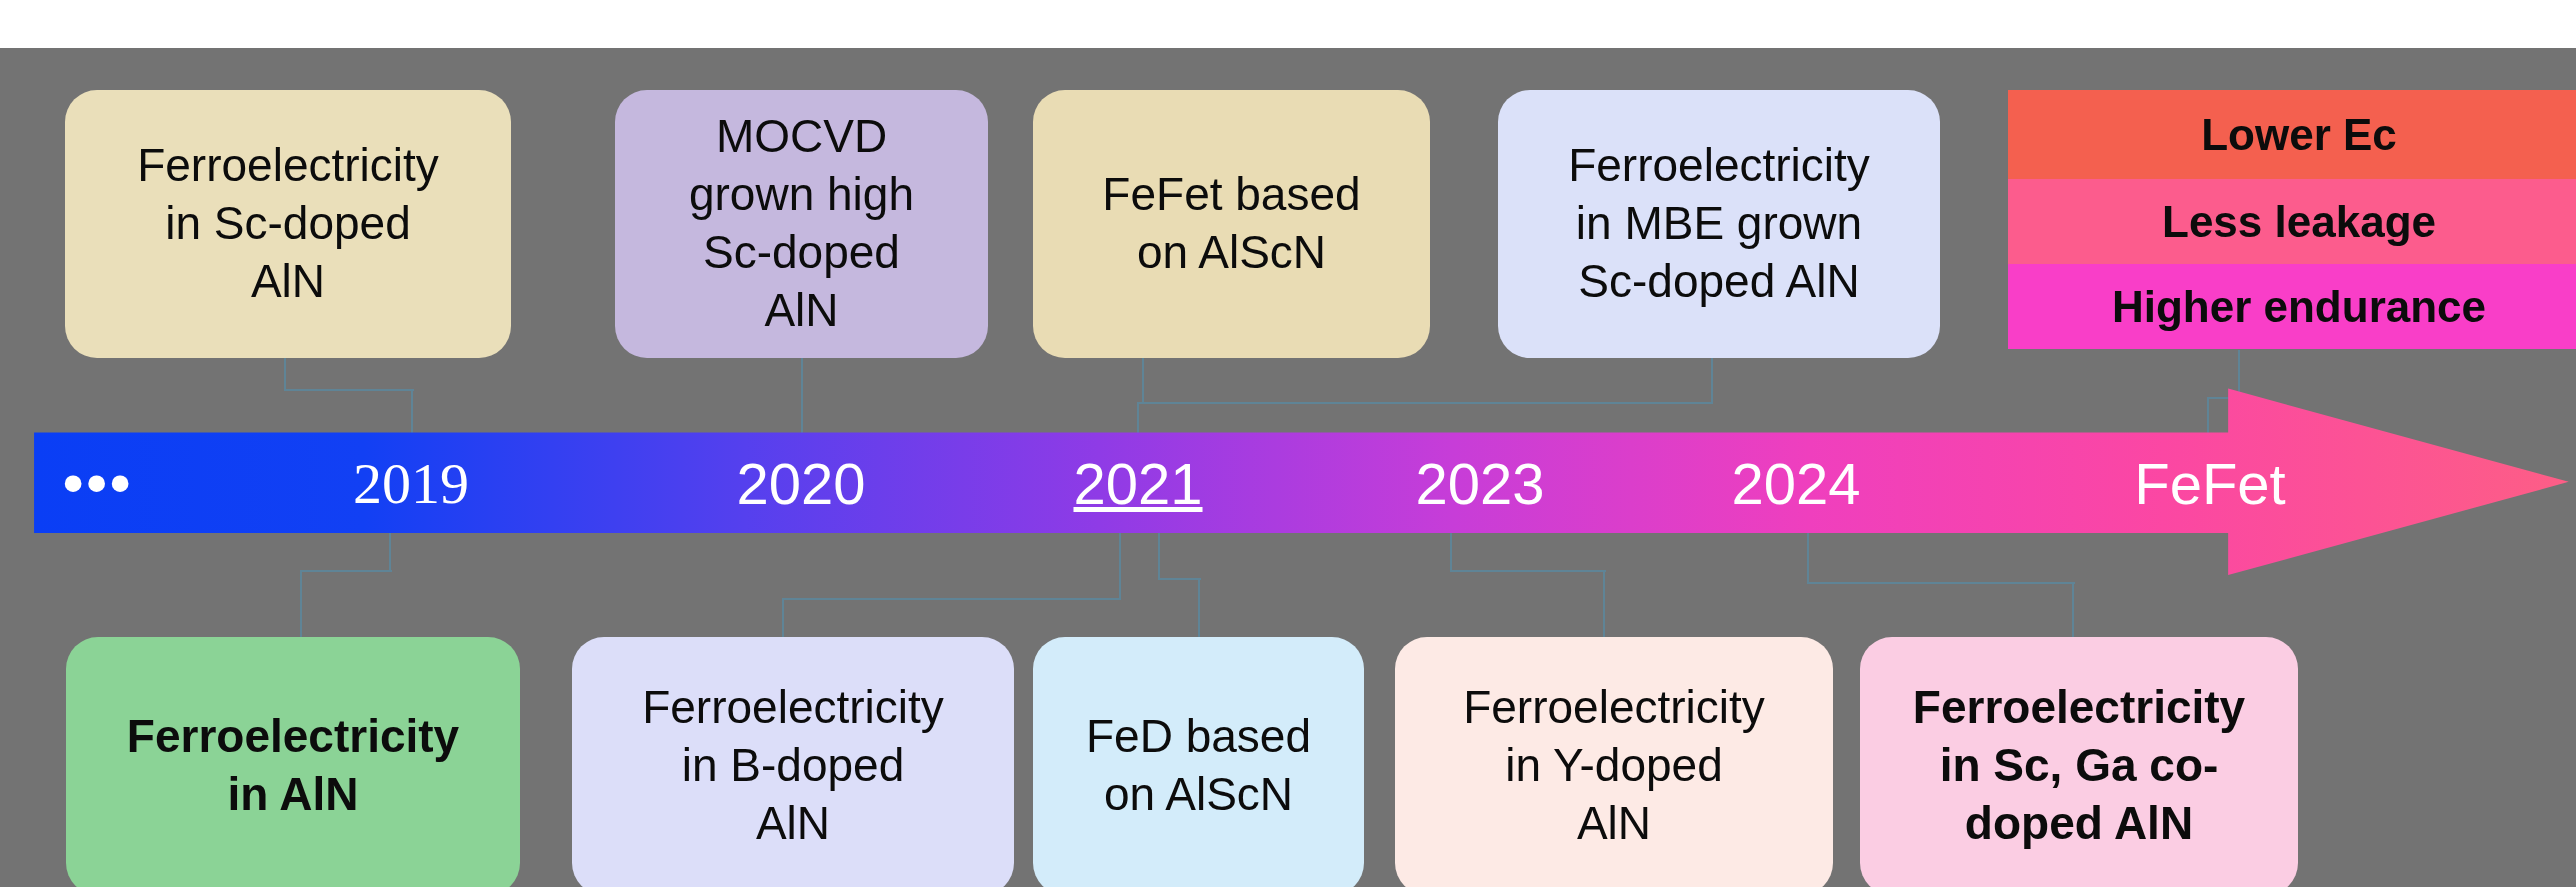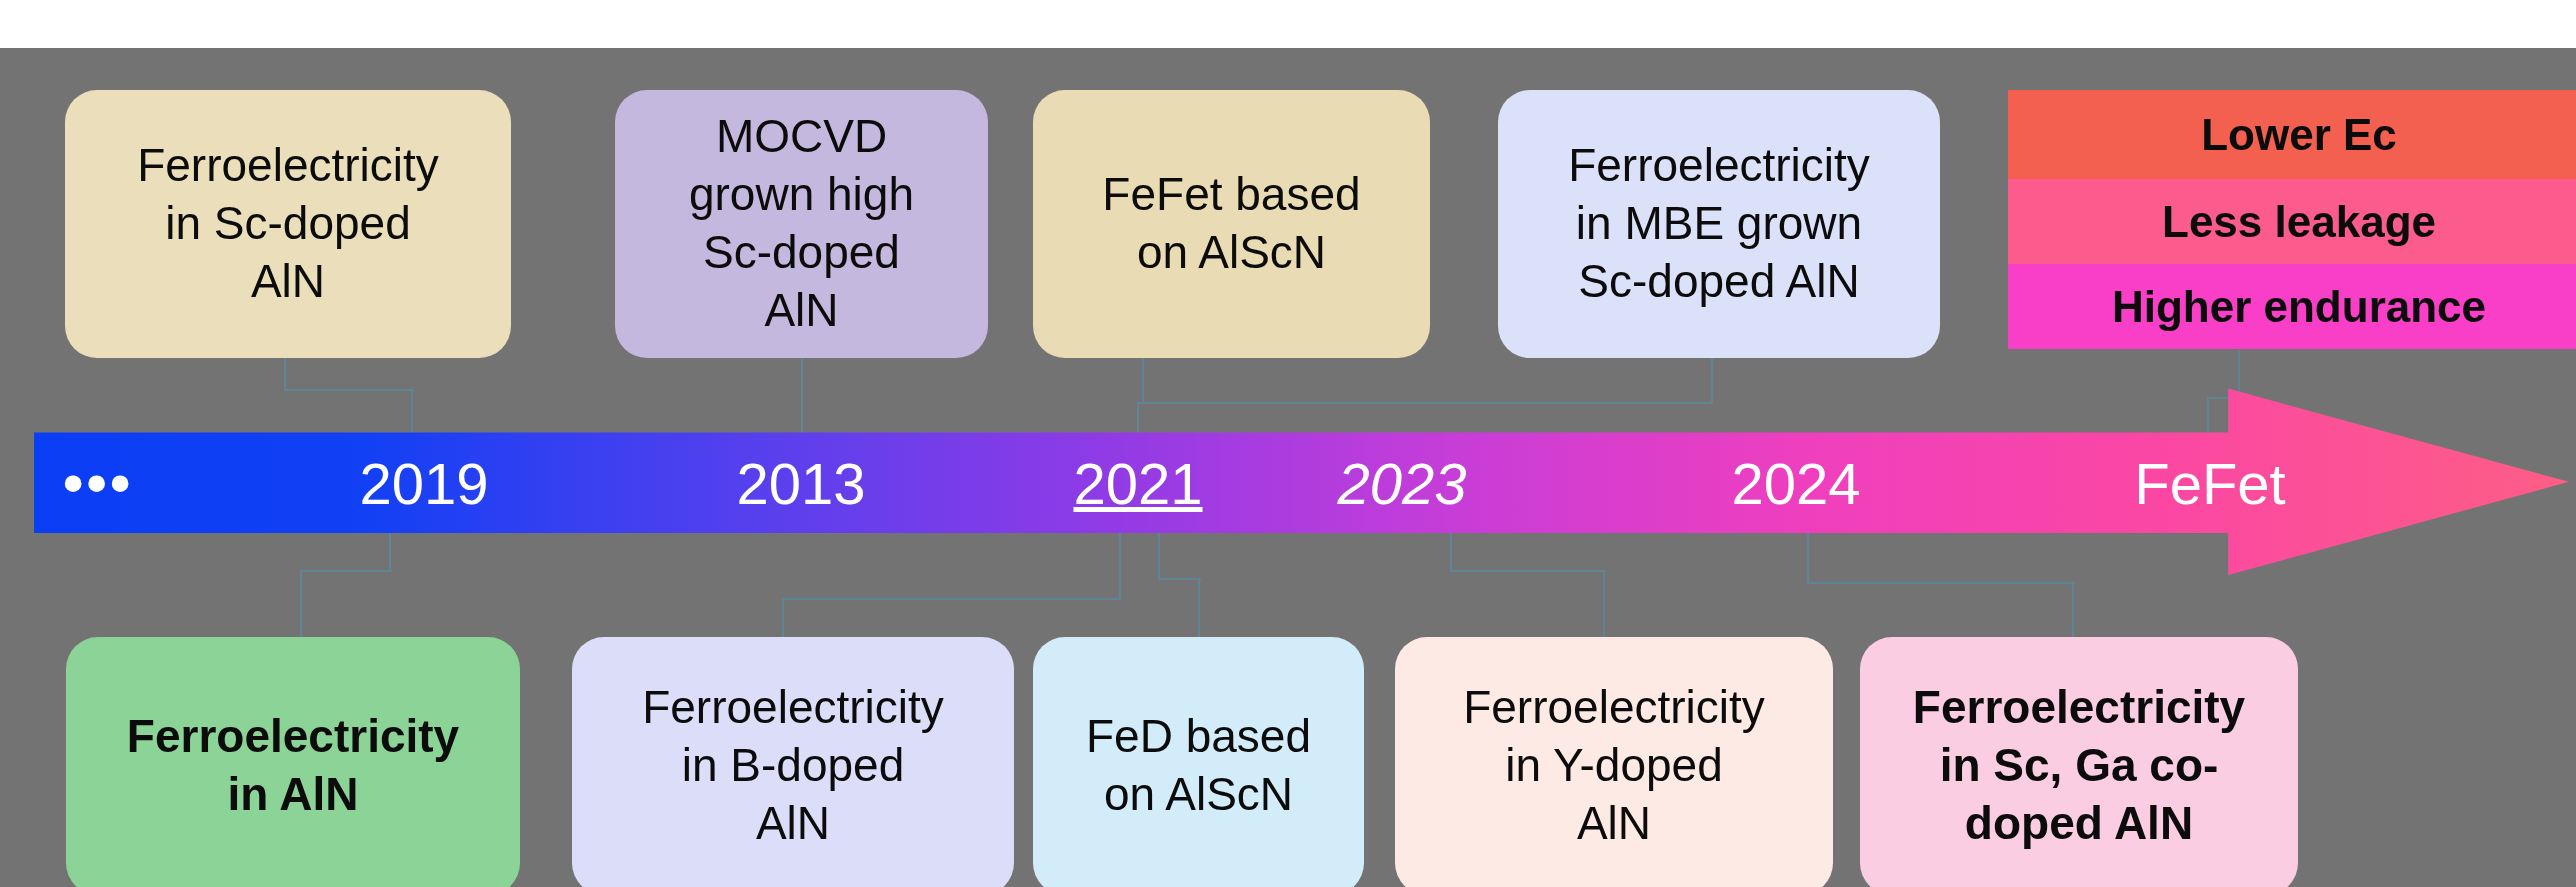--- a/index.html
+++ b/index.html
@@ -124,24 +124,24 @@
         <stop offset="0.70" stop-color="#ef3fbe"></stop>
         <stop offset="0.84" stop-color="#fb47a3"></stop>
         <stop offset="1" stop-color="#fd5e86"></stop>
       </linearGradient>
     </defs>
     <path d="M 42 474 L 2748 474 L 2748 420 L 3168 535 L 2748 650 L 2748 598 L 42 598 Z" fill="url(#tlgrad)"></path>
   </svg>
 
   <div class="dots-label" style="left:63px;top:435px;">•••</div>
 
-  <div class="year-label" style="left:424px;top:436px;">2019</div>
-  <div class="year-label" style="left:801px;top:436px;">2013</div>
+  <div class="year-label" style="left:411px;top:436px;font-family:Liberation Serif, serif;">2019</div>
+  <div class="year-label" style="left:801px;top:436px;">2020</div>
   <div class="year-label" style="left:1138px;top:436px;text-decoration:underline;">2021</div>
-  <div class="year-label" style="left:1402px;top:436px;font-style:italic;">2023</div>
+  <div class="year-label" style="left:1480px;top:436px;">2023</div>
   <div class="year-label" style="left:1796px;top:436px;">2024</div>
   <div class="year-label" style="left:2210px;top:436px;">FeFet</div>
 
   <div class="conn conn-v" style="left:389px;top:485px;height:39px;"></div>
   <div class="conn conn-h" style="left:300px;top:522px;width:92px;"></div>
   <div class="conn conn-v" style="left:300px;top:522px;height:68px;"></div>
 
   <div class="conn conn-v" style="left:1119px;top:485px;height:66px;"></div>
   <div class="conn conn-h" style="left:782px;top:550px;width:339px;"></div>
   <div class="conn conn-v" style="left:782px;top:550px;height:45px;"></div>

